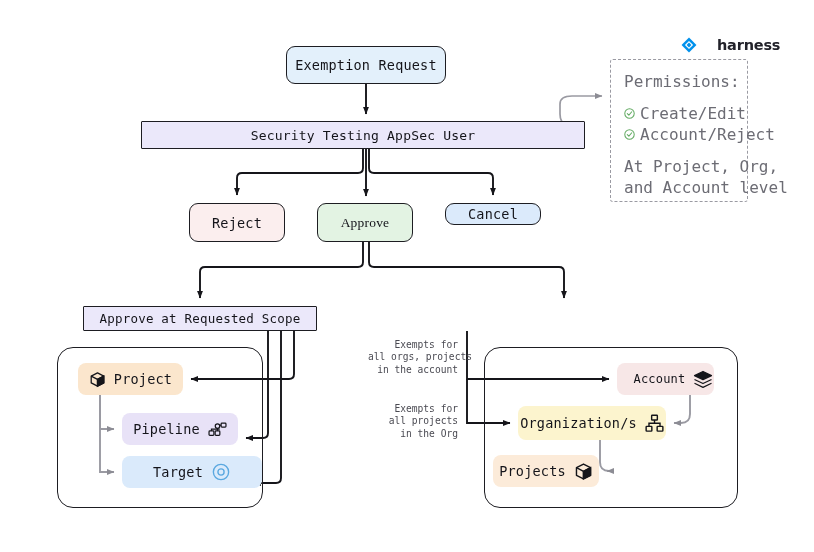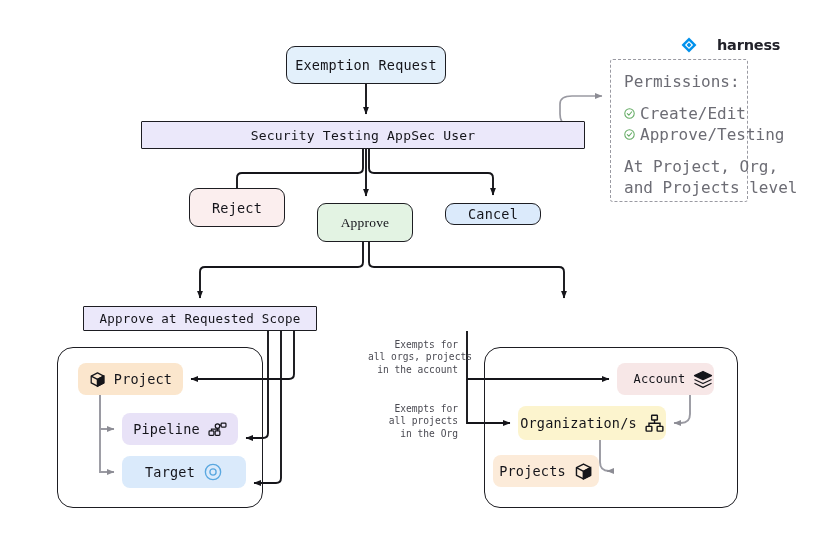--- a/index.html
+++ b/index.html
@@ -44,21 +44,21 @@
   #n-exemption {
     left: 286px; top: 46px; width: 160px; height: 38px;
     background: #e3f0fb;
   }
   #n-user {
     left: 141px; top: 121px; width: 444px; height: 28px;
     background: #ebe8fa;
     font-size: 13px;
   }
   #n-reject {
-    left: 189px; top: 188px; width: 96px; height: 39px;
+    left: 189px; top: 203px; width: 96px; height: 39px;
     background: #fbeeee;
   }
   #n-approve {
     left: 317px; top: 203px; width: 96px; height: 39px;
     background: #e3f3e3;
     font-family: Liberation Serif, serif;
   }
   #n-cancel {
     left: 445px; top: 203px; width: 96px; height: 22px;
     background: #dbeafb;
@@ -92,21 +92,21 @@
     border-radius: 8px; border: none;
     font-size: 13.5px;
   }
   #n-pipeline {
     left: 122px; top: 413px; width: 116px; height: 32px;
     background: #e8e2f7;
     border-radius: 8px; border: none;
     font-size: 13.5px;
   }
   #n-target {
-    left: 122px; top: 456px; width: 124px; height: 32px;
+    left: 122px; top: 456px; width: 140px; height: 32px;
     background: #daeafb;
     border-radius: 8px; border: none;
     font-size: 13.5px;
   }
 
   
   #n-account {
     left: 617px; top: 363px; width: 97px; height: 32px;
     background: #f7e7e7;
     border-radius: 8px; border: none;
@@ -341,25 +341,25 @@
       <span>Create/Edit</span>
     </div>
 
     <div class="perm-item">
       <span class="check-ic">
         <svg width="11" height="11" viewBox="0 0 14 14" fill="none" stroke="#63ab63" stroke-width="1.3">
           <circle cx="7" cy="7" r="6"></circle>
           <path d="M4.2 7.1 L6.2 9.1 L9.9 4.8" stroke-linecap="round" stroke-linejoin="round"></path>
         </svg>
       </span>
-      <span>Approve/Testing</span>
+      <span>Account/Reject</span>
     </div>
 
     <div class="perm-foot" style="white-space:pre">At Project, Org,
-and Projects level</div>
+and Account level</div>
   </div>
 
   <div id="logo">
     <span class="icon">
       <svg width="16" height="16" viewBox="0 0 18 18">
         <path d="M9 0.6 L17.4 9 L9 17.4 L0.6 9 Z" fill="#0091ec"></path>
         <path d="M9 4.4 L13.6 9 L9 13.6 L4.4 9 Z" fill="#ffffff"></path>
         <path d="M9 6.3 L11.7 9 L9 11.7 L6.3 9 Z" fill="#0091ec"></path>
       </svg>
     </span>

